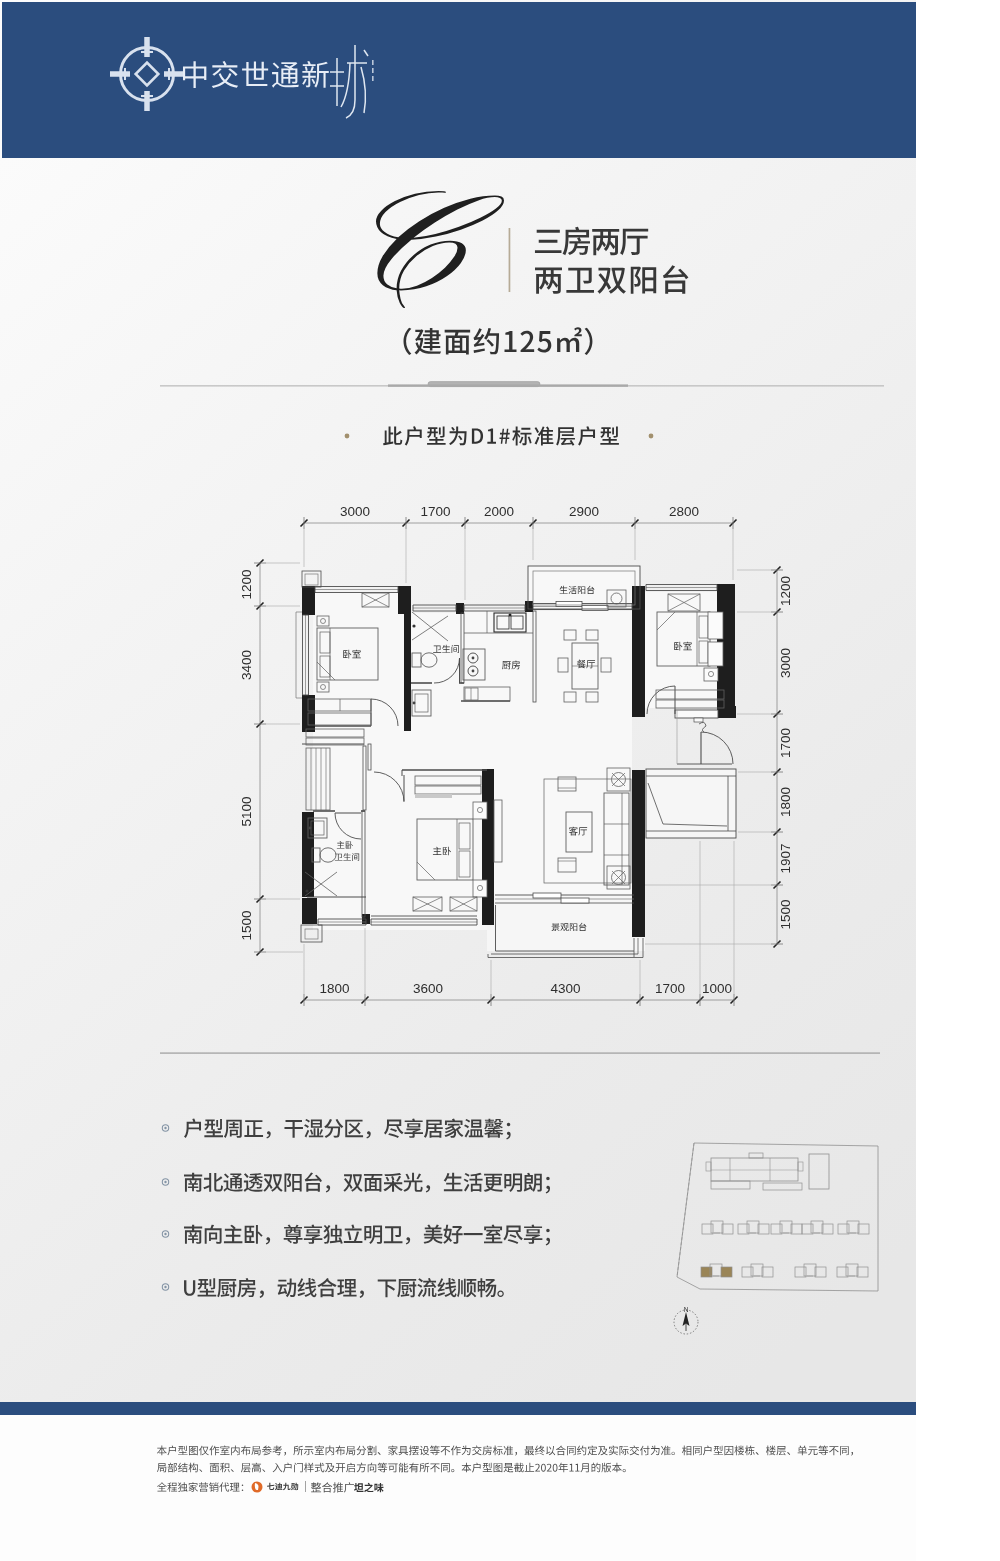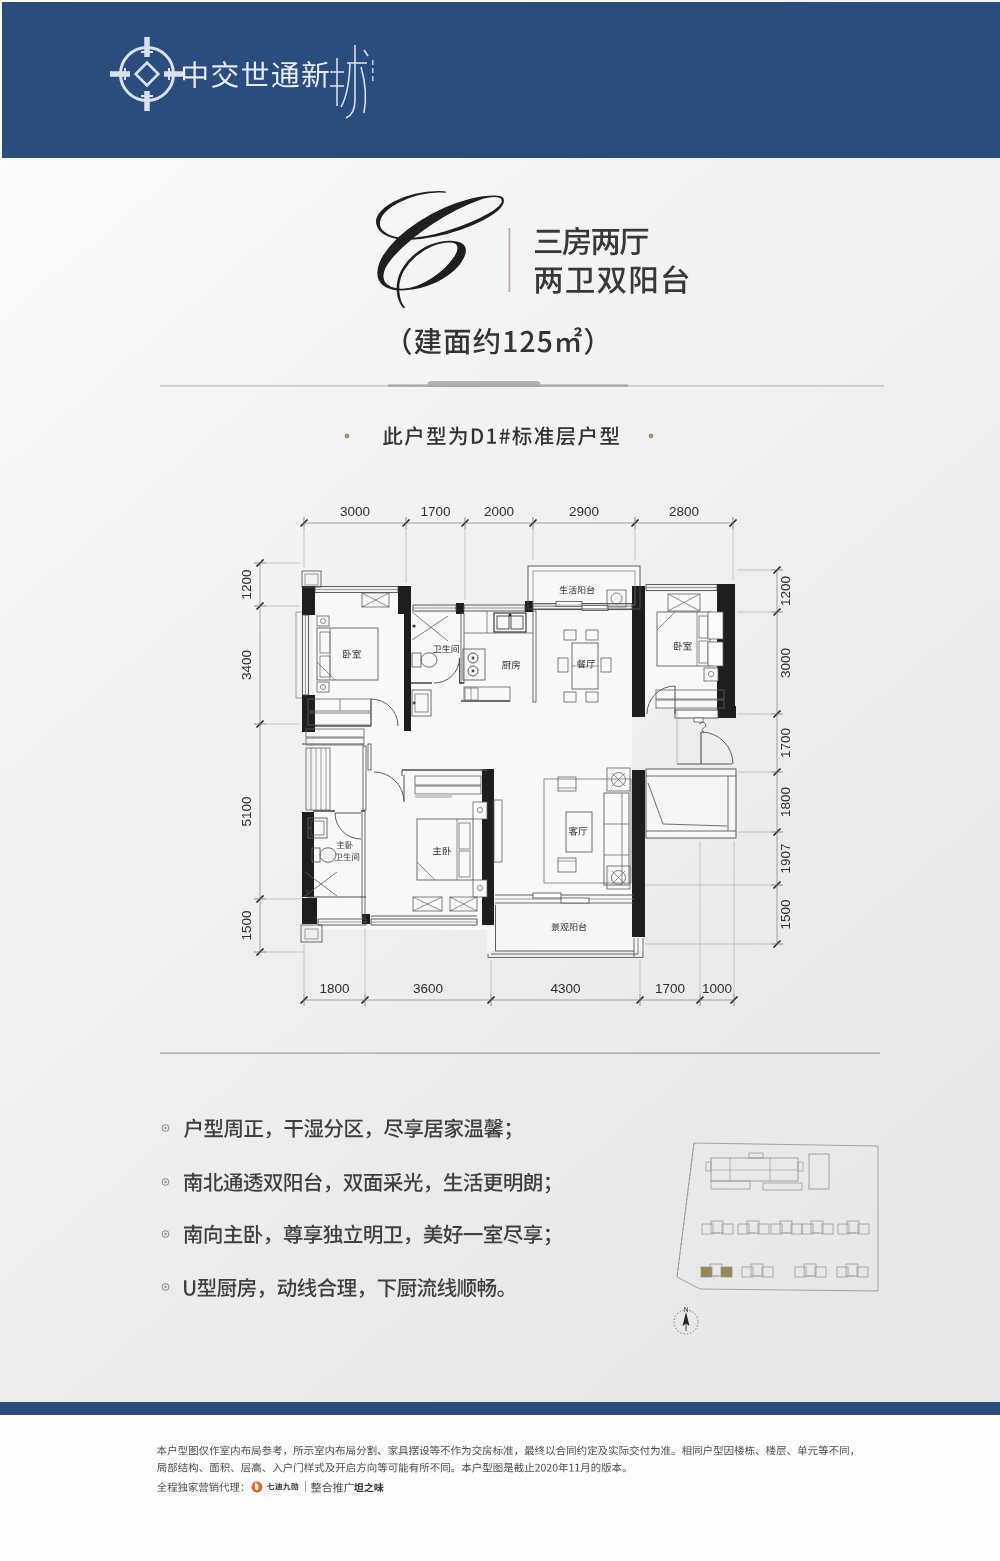--- a/index.html
+++ b/index.html
@@ -1,14 +1,14 @@
 <!DOCTYPE html>
 <html><head><meta charset="utf-8"><title>C</title><style>
 html,body{margin:0;padding:0;background:#fff;}
-#page{position:relative;width:1000px;height:1561px;overflow:hidden;font-family:"Liberation Sans",sans-serif;}
+#page{position:relative;width:916px;height:1561px;overflow:hidden;font-family:"Liberation Sans",sans-serif;}
 </style></head><body>
 <div id="page">
 <svg width="1000" height="1561" viewBox="0 0 1000 1561" xmlns="http://www.w3.org/2000/svg">
 <defs>
 <linearGradient id="bgGrad" x1="0" y1="0" x2="0.55" y2="1">
 <stop offset="0" stop-color="#fdfdfd"></stop>
           <stop offset="0.35" stop-color="#f4f4f4"></stop>
 <stop offset="0.75" stop-color="#ebebeb"></stop>
           <stop offset="1" stop-color="#e7e7e7"></stop>
 </linearGradient>

